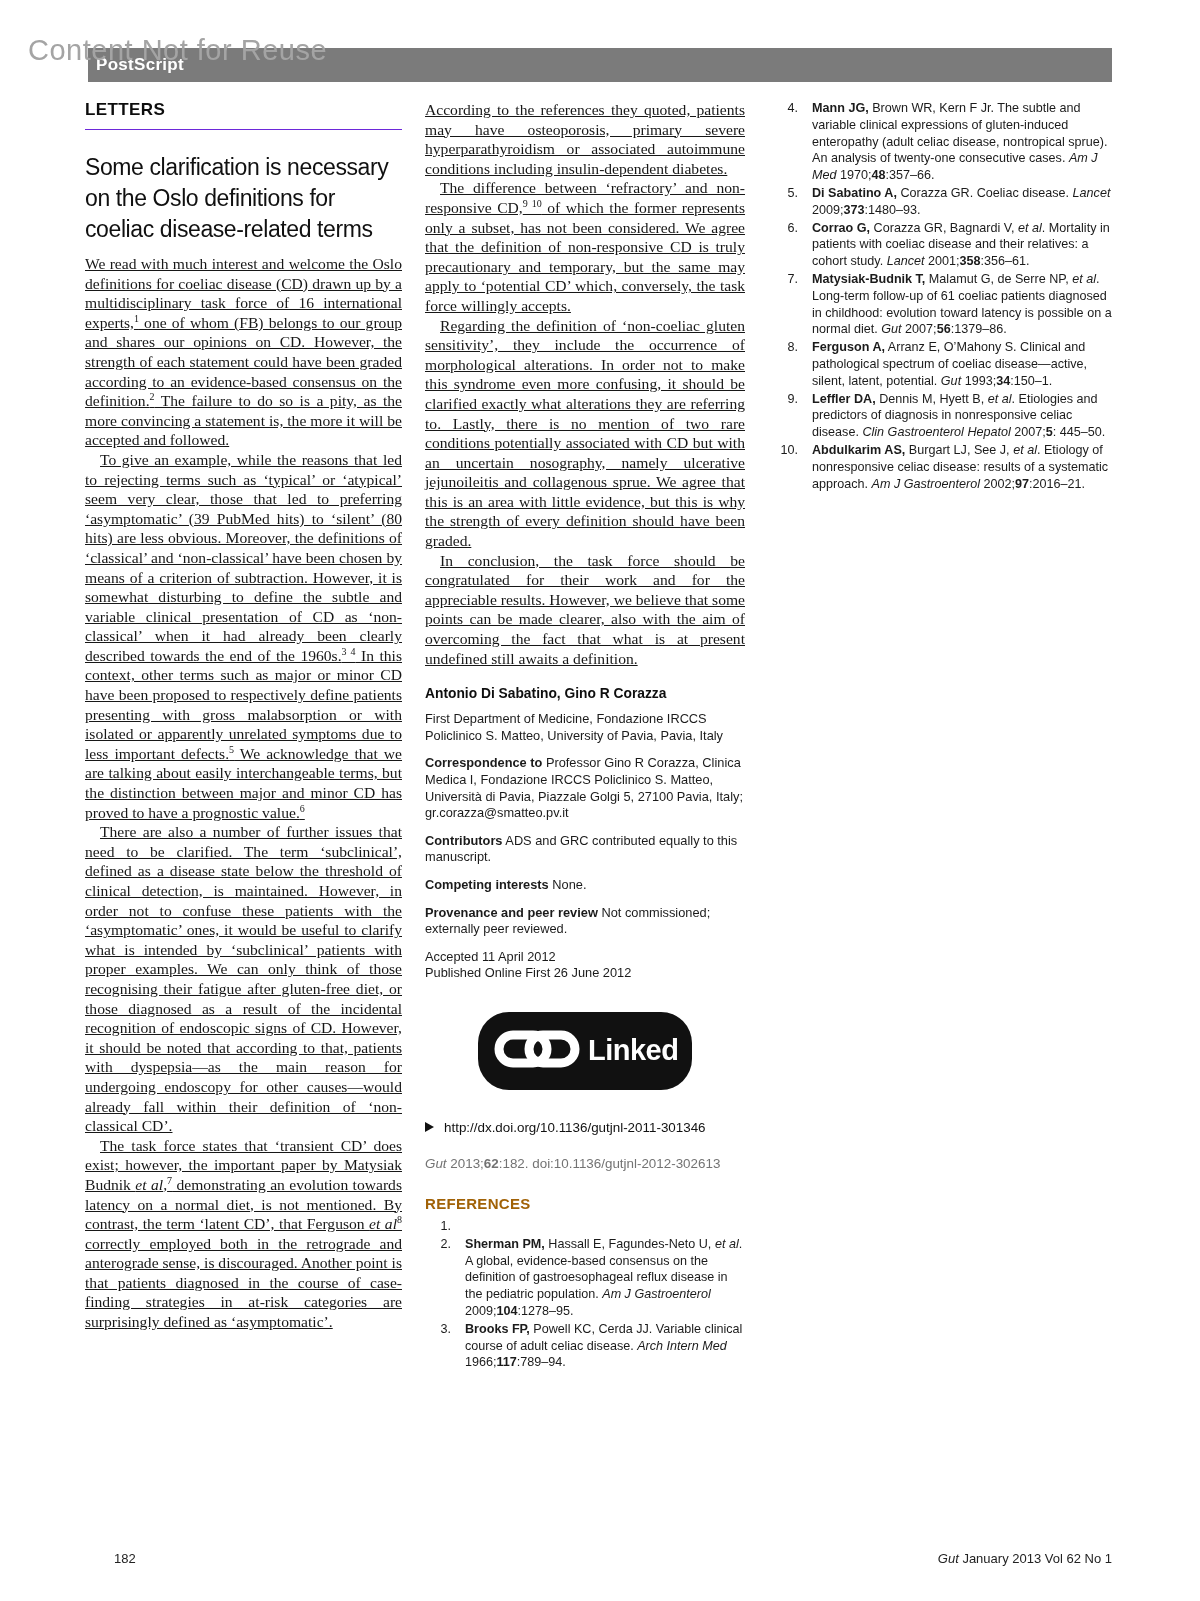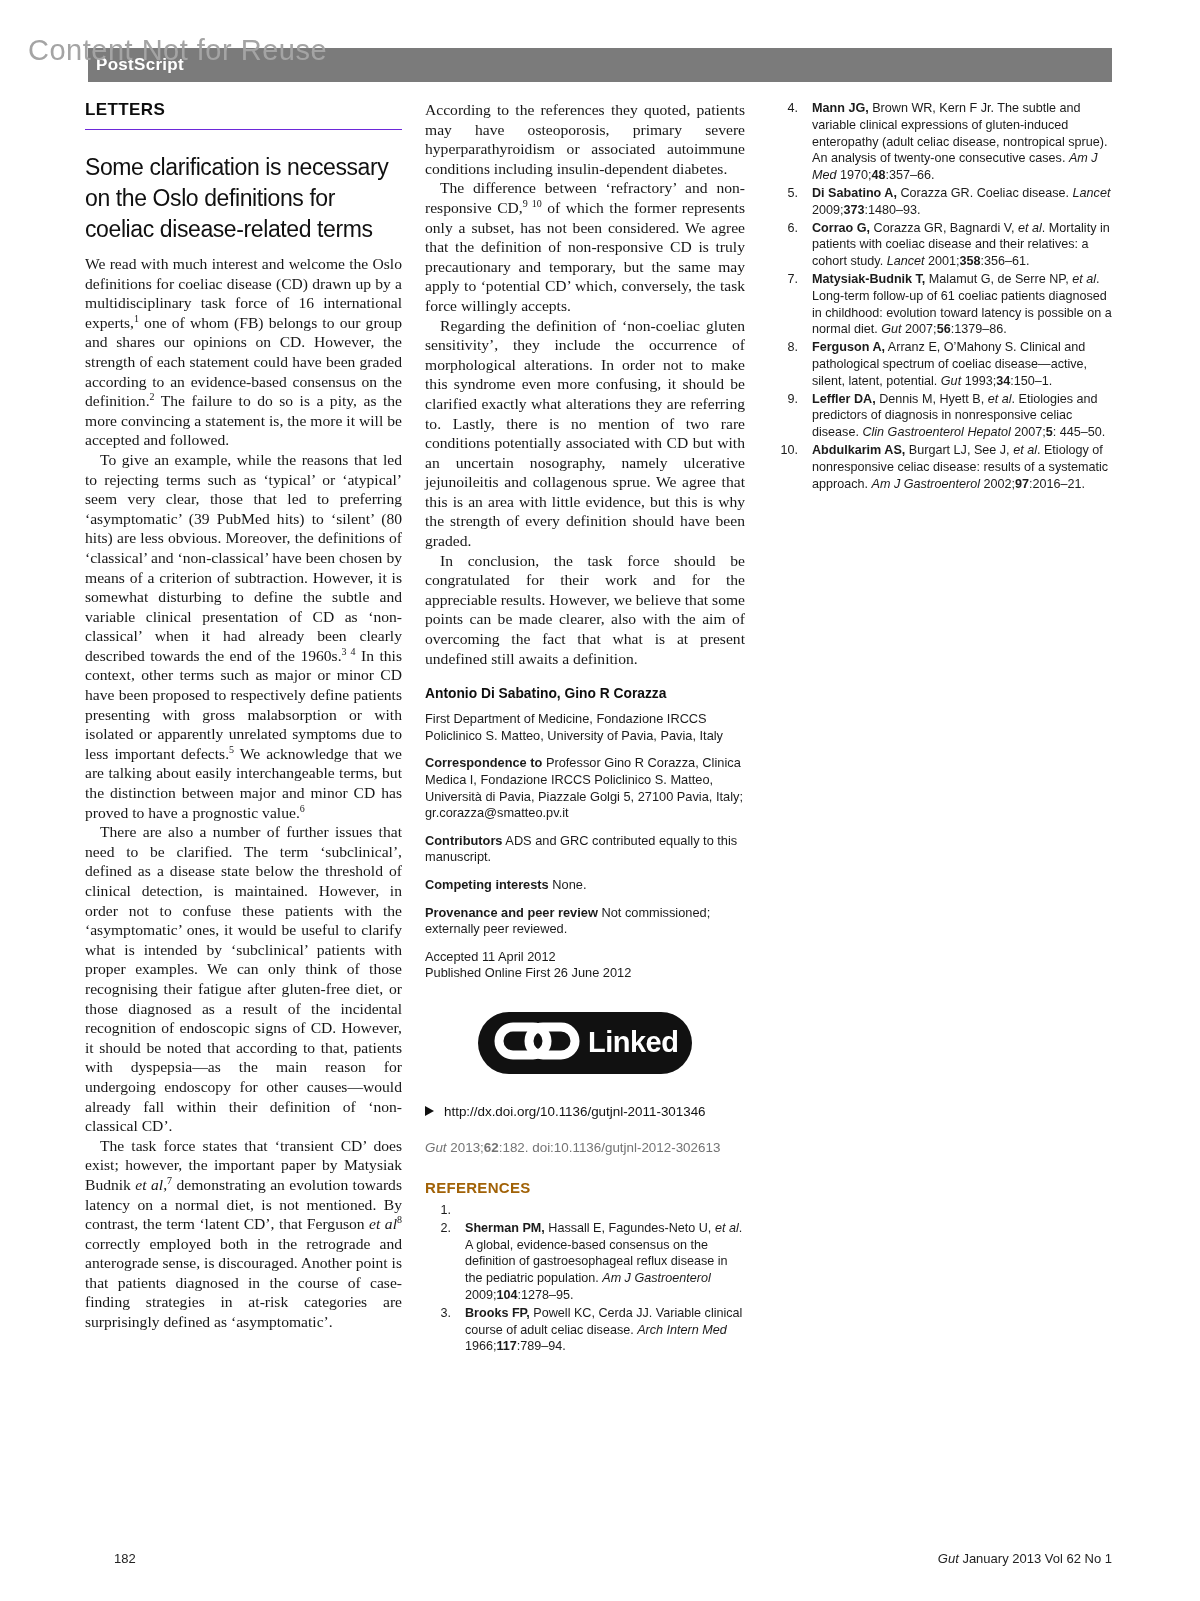--- a/index.html
+++ b/index.html
@@ -33,31 +33,31 @@
     padding-bottom:9px;border-bottom:1px solid #6d28d9;margin-bottom:22px;
   }
   .article-title{
     font-size:23px;line-height:31px;font-weight:400;letter-spacing:-0.4px;
     color:#101010;margin-bottom:9px;
   }
   .body-text{
     font-family:"Liberation Serif",serif;font-size:15.6px;line-height:19.6px;
     text-align:justify;color:#171717;
   }
-  .body-text p{margin:0;}
+  .body-text p{margin:0;text-decoration:underline;}
   .body-text p.indent{text-indent:15px;}
   .body-text sup{font-size:10px;line-height:0;vertical-align:super;}
 
   .meta{font-size:12.8px;line-height:16.6px;color:#1b1b1b;}
   .authors{font-weight:bold;font-size:13.8px;margin-top:18px;margin-bottom:10px;color:#0e0e0e;}
   .meta-block{margin-bottom:11px;}
   .meta-block b{font-weight:bold;}
 
   .linked-badge{
-    margin:30px auto 0 auto;width:182px;height:62px;background:#111111;
+    margin:30px auto 0 auto;width:182px;height:78px;background:#111111;
     border-radius:31px;display:flex;align-items:center;padding:0 16px;
   }
   .linked-badge .chain{flex:0 0 auto;margin-right:8px;}
   .linked-badge .linked-text{
     color:#ffffff;font-weight:bold;font-size:29px;letter-spacing:-0.5px;
     font-family:"Liberation Sans",sans-serif;
   }
   .doi-line{
     margin-top:30px;font-size:13.4px;color:#111;display:flex;align-items:center;
   }

